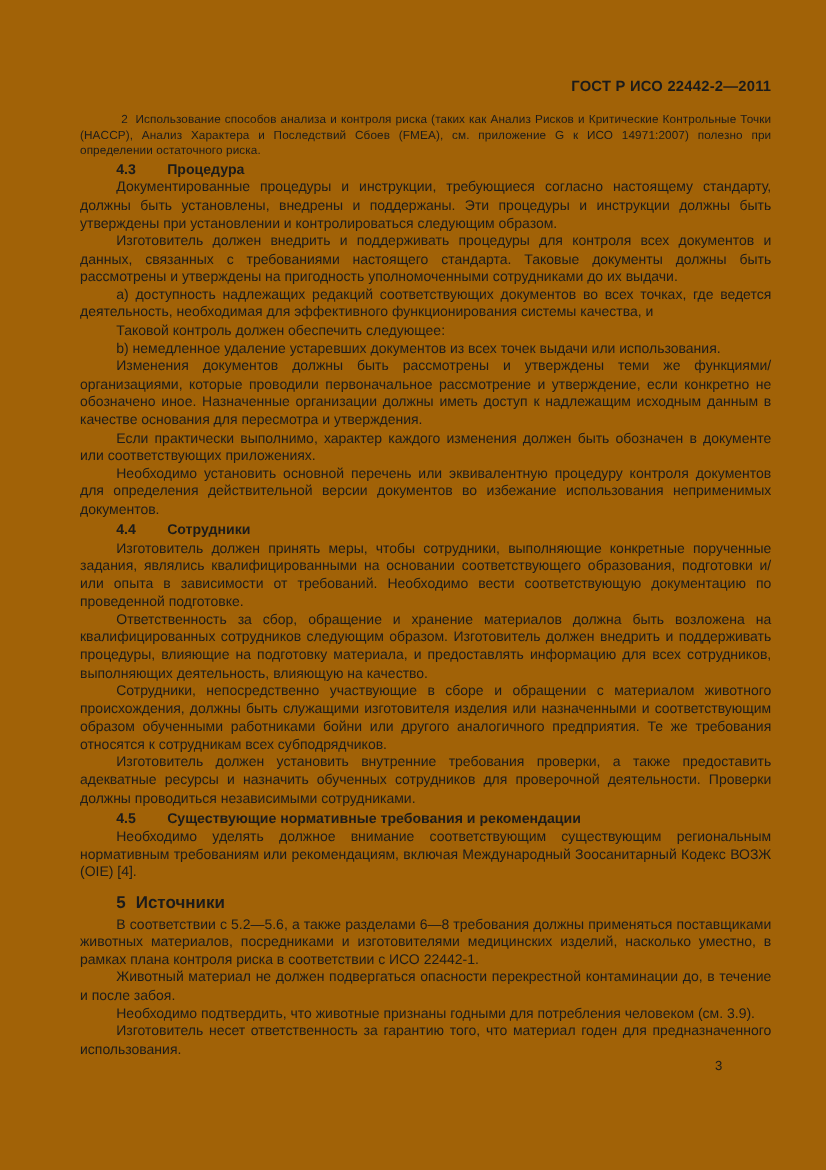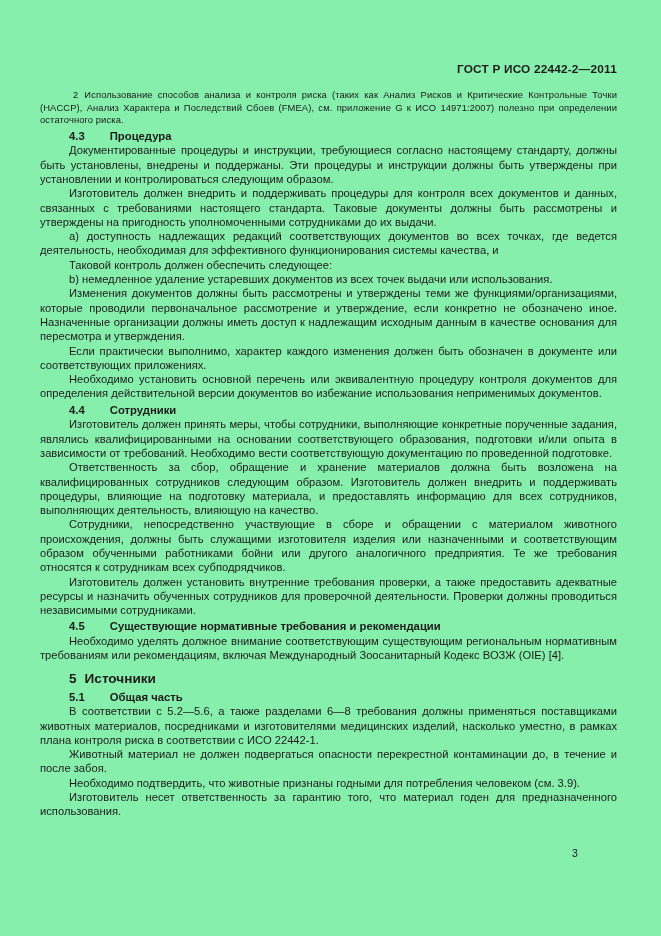--- a/index.html
+++ b/index.html
@@ -5,23 +5,23 @@
 <style>
   html, body {
     margin: 0;
     padding: 0;
     background: #ffffff;
   }
   .page {
     position: relative;
     width: 661px;
     height: 936px;
-    background: #86efac;
+    background: #a16207;
     box-sizing: border-box;
-    padding: 62px 44px 0 40px;
+    padding: 62px 44px 0 64px;
     overflow: hidden;
     font-family: "Liberation Sans", "DejaVu Sans", sans-serif;
     color: #1b1b1b;
   }
   .doc-header {
     font-size: 11.8px;
     font-weight: 700;
     text-align: right;
     line-height: 14px;
     margin-bottom: 13px;
@@ -92,21 +92,20 @@
   <p class="para">Изготовитель должен принять меры, чтобы сотрудники, выполняющие конкретные порученные задания, являлись квалифицированными на основании соответствующего образования, подготовки и/или опыта в зависимости от требований. Необходимо вести соответствующую документацию по проведенной подготовке.</p>
   <p class="para">Ответственность за сбор, обращение и хранение материалов должна быть возложена на квалифицированных сотрудников следующим образом. Изготовитель должен внедрить и поддерживать процедуры, влияющие на подготовку материала, и предоставлять информацию для всех сотрудников, выполняющих деятельность, влияющую на качество.</p>
   <p class="para">Сотрудники, непосредственно участвующие в сборе и обращении с материалом животного происхождения, должны быть служащими изготовителя изделия или назначенными и соответствующим образом обученными работниками бойни или другого аналогичного предприятия. Те же требования относятся к сотрудникам всех субподрядчиков.</p>
   <p class="para">Изготовитель должен установить внутренние требования проверки, а также предоставить адекватные ресурсы и назначить обученных сотрудников для проверочной деятельности. Проверки должны проводиться независимыми сотрудниками.</p>
 
   <h4 class="h2"><span class="num">4.5</span><span>Существующие нормативные требования и рекомендации</span></h4>
   <p class="para">Необходимо уделять должное внимание соответствующим существующим региональным нормативным требованиям или рекомендациям, включая Международный Зоосанитарный Кодекс ВОЗЖ (OIE) [4].</p>
 
   <h3 class="h1"><span class="num">5</span><span>Источники</span></h3>
 
-  <h4 class="h2"><span class="num">5.1</span><span>Общая часть</span></h4>
   <p class="para">В соответствии с 5.2—5.6, а также разделами 6—8 требования должны применяться поставщиками животных материалов, посредниками и изготовителями медицинских изделий, насколько уместно, в рамках плана контроля риска в соответствии с ИСО 22442-1.</p>
   <p class="para">Животный материал не должен подвергаться опасности перекрестной контаминации до, в течение и после забоя.</p>
   <p class="para">Необходимо подтвердить, что животные признаны годными для потребления человеком (см. 3.9).</p>
   <p class="para">Изготовитель несет ответственность за гарантию того, что материал годен для предназначенного использования.</p>
 
   <div class="page-num">3</div>
 
 </div>
 
 </body></html>

